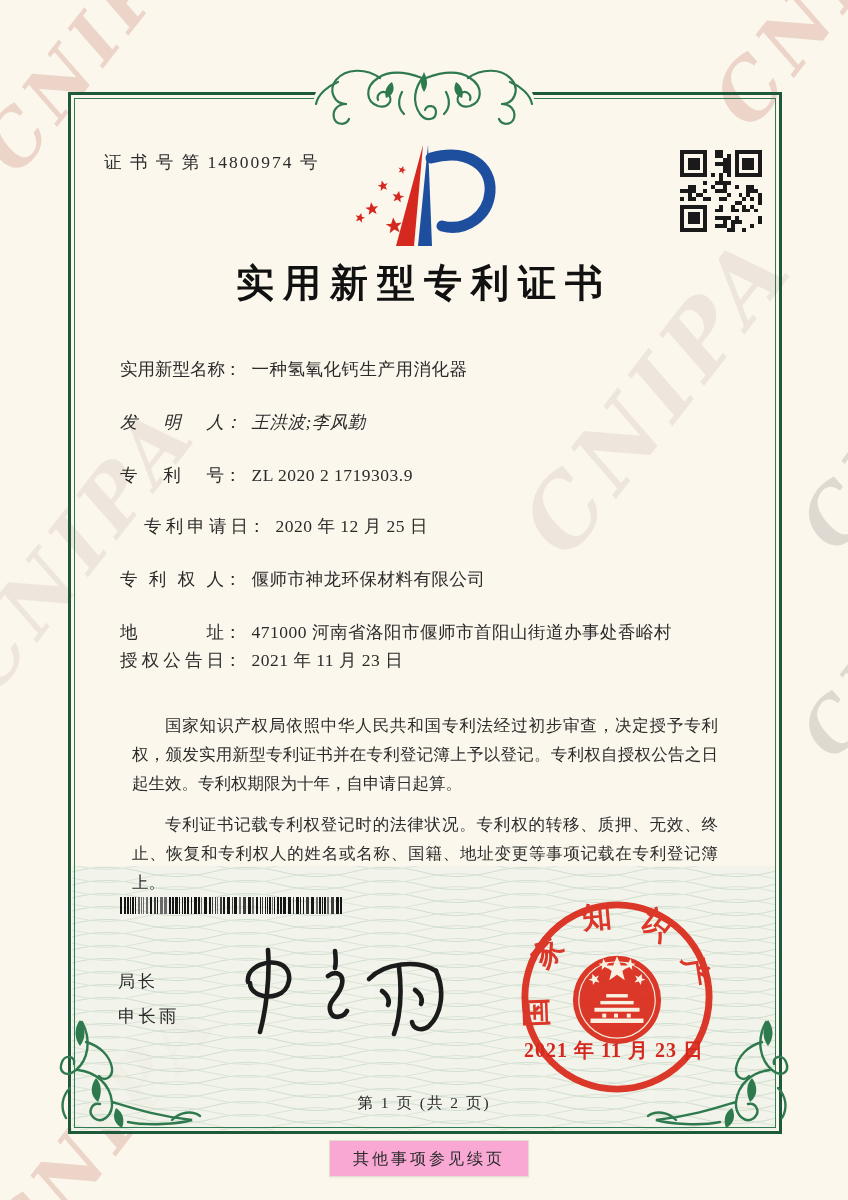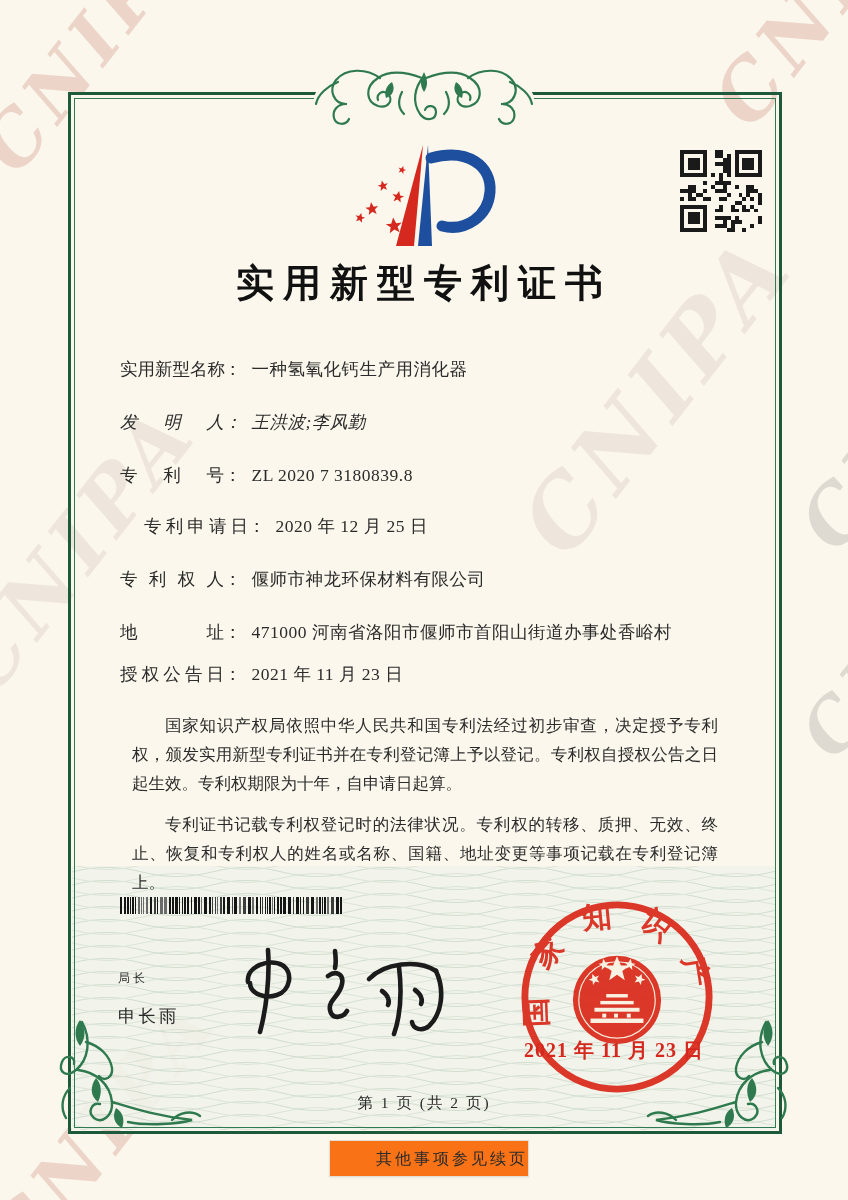--- a/index.html
+++ b/index.html
@@ -39,34 +39,34 @@
   .f-colon { display:inline-block; margin-right:10px; }
   .f-value { letter-spacing:.5px; }
   .grant-col2 { position:absolute; left:326px; top:0; white-space:nowrap; }
 
   .paras { left:120px; top:699px; width:610px; font-size:16.5px; line-height:29px; text-align:justify; }
   .paras p { text-indent:2em; margin:12px; }
 
   .barcode { left:120px; top:897px; width:224px; height:17px; overflow:hidden; white-space:nowrap; font-size:0; }
   .barcode i { display:inline-block; height:17px; }
 
-  .officer-title { left:118px; top:970px; font-size:12px; letter-spacing:3px; }
+  .officer-title { left:118px; top:970px; font-size:17px; letter-spacing:3px; }
   .officer-name  { left:118px; top:1004px; font-size:17.5px; letter-spacing:3px; }
 
   .signature { left:238px; top:938px; }
 
   .seal { left:519px; top:899px; z-index:4; }
   .seal-date { left:524px; top:1037px; z-index:5; font-size:20px; color:#d5281e; letter-spacing:1px;
                font-weight:bold; white-space:nowrap; }
 
   .page-num { left:0; top:1093px; width:848px; text-align:center; font-size:15.5px; letter-spacing:2px; }
 
-  .footer-note { left:329px; top:1140px; width:200px; height:37px; background:#f97316;
+  .footer-note { left:329px; top:1140px; width:200px; height:37px; background:#f9a8d4;
                  border:1px solid #e4ded0; box-shadow:0 1px 2px rgba(0,0,0,.06);
-                 text-align:right; line-height:36px; font-size:16px; letter-spacing:3px; z-index:4; }
+                 text-align:center; line-height:36px; font-size:16px; letter-spacing:3px; z-index:4; }
 </style>
 </head>
 <body>
 
 <div class="page">
 
   <div class="wm pink" style="left:-60px;  top:0px;    font-size:72px;">CNIPA</div>
   <div class="wm pink" style="left:668px;  top:-58px;  font-size:78px;">CNIPA</div>
   <div class="wm faint" style="left:470px;  top:340px;  font-size:92px;">CNIPA</div>
   <div class="wm gray" style="left:756px;  top:370px;  font-size:76px;">CNIPA</div>
@@ -138,20 +138,21 @@
       <path d="M18,76 C10,84 8,96 14,106"></path>
       <path d="M120,108 C128,100 140,98 148,104"></path>
     </g>
     <g fill="#2e7a4e">
       <path d="M28,8 C22,16 22,26 28,34 C34,26 34,16 28,8 Z"></path>
       <path d="M44,66 C38,74 38,84 46,90 C50,82 50,72 44,66 Z"></path>
       <path d="M64,96 C60,104 62,112 70,116 C73,108 71,100 64,96 Z"></path>
     </g>
   </svg>
 
+  <div class="content cert-no">证 书 号 第 14800974 号</div>
 
   <svg class="content logo" width="168" height="114" viewBox="0 0 168 114" xmlns="http://www.w3.org/2000/svg">
     <defs>
       <path id="st" d="M0,-10 L2.94,-3.09 L9.51,-3.09 L4.05,1.18 L5.88,8.09 L0,4 L-5.88,8.09 L-4.05,1.18 L-9.51,-3.09 L-2.94,-3.09 Z"></path>
     </defs>
     <path d="M95,18 C132,8 156,26 154,52 C152,76 130,92 106,86" fill="none" stroke="#1d4f9e" stroke-width="11" stroke-linecap="round"></path>
     <polygon points="87,5 60,106 78,106" fill="#d5281e"></polygon>
     <polygon points="92,5 82,106 96,106" fill="#1d4f9e"></polygon>
     <g fill="#d5281e">
       <use href="#st" transform="translate(66,30) scale(0.42) rotate(18)"></use>
@@ -359,32 +360,32 @@
 
   <div class="content doc-title">实用新型专利证书</div>
 
   <div class="content field-row" style="top:357px;">
     <span class="f-label">实用新型名称</span><span class="f-colon">：</span><span class="f-value">一种氢氧化钙生产用消化器</span>
   </div>
   <div class="content field-row" style="top:410px;font-style:italic;">
     <span class="f-label">发明人</span><span class="f-colon">：</span><span class="f-value">王洪波;李风勤</span>
   </div>
   <div class="content field-row" style="top:463px;">
-    <span class="f-label">专利号</span><span class="f-colon">：</span><span class="f-value">ZL 2020 7 3180839.8</span>
+    <span class="f-label">专利号</span><span class="f-colon">：</span><span class="f-value">ZL 2020 2 1719303.9</span>
   </div>
   <div class="content field-row" style="top:514px;margin-left:24px;">
     <span class="f-label">专利申请日</span><span class="f-colon">：</span><span class="f-value">2020 年 12 月 25 日</span>
   </div>
   <div class="content field-row" style="top:567px;">
     <span class="f-label">专利权人</span><span class="f-colon">：</span><span class="f-value">偃师市神龙环保材料有限公司</span>
   </div>
   <div class="content field-row" style="top:620px;">
     <span class="f-label">地址</span><span class="f-colon">：</span><span class="f-value">471000 河南省洛阳市偃师市首阳山街道办事处香峪村</span>
   </div>
-  <div class="content field-row" style="top:662px;">
+  <div class="content field-row" style="top:648px;">
     <span class="f-label">授权公告日</span><span class="f-colon">：</span><span class="f-value">2021 年 11 月 23 日</span>
   </div>
 
   <div class="content paras">
     <p>国家知识产权局依照中华人民共和国专利法经过初步审查，决定授予专利权，颁发实用新型专利证书并在专利登记簿上予以登记。专利权自授权公告之日起生效。专利权期限为十年，自申请日起算。</p>
     <p>专利证书记载专利权登记时的法律状况。专利权的转移、质押、无效、终止、恢复和专利权人的姓名或名称、国籍、地址变更等事项记载在专利登记簿上。</p>
   </div>
 
   <div class="content barcode" id="barcode"><i style="width: 2px; margin-right: 2px; background: rgb(21, 21, 21);"></i><i style="width: 2px; margin-right: 1px; background: rgb(21, 21, 21);"></i><i style="width: 2px; margin-right: 1px; background: rgb(21, 21, 21);"></i><i style="width: 1px; margin-right: 1px; background: rgb(21, 21, 21);"></i><i style="width: 2px; margin-right: 1px; background: rgb(21, 21, 21);"></i><i style="width: 1px; margin-right: 2px; background: rgb(21, 21, 21);"></i><i style="width: 2px; margin-right: 1px; background: rgb(106, 106, 106);"></i><i style="width: 1px; margin-right: 1px; background: rgb(106, 106, 106);"></i><i style="width: 1px; margin-right: 2px; background: rgb(106, 106, 106);"></i><i style="width: 2px; margin-right: 2px; background: rgb(106, 106, 106);"></i><i style="width: 2px; margin-right: 2px; background: rgb(21, 21, 21);"></i><i style="width: 2px; margin-right: 1px; background: rgb(60, 60, 60);"></i><i style="width: 1px; margin-right: 2px; background: rgb(21, 21, 21);"></i><i style="width: 3px; margin-right: 1px; background: rgb(106, 106, 106);"></i><i style="width: 3px; margin-right: 2px; background: rgb(106, 106, 106);"></i><i style="width: 2px; margin-right: 1px; background: rgb(21, 21, 21);"></i><i style="width: 2px; margin-right: 1px; background: rgb(21, 21, 21);"></i><i style="width: 3px; margin-right: 1px; background: rgb(21, 21, 21);"></i><i style="width: 1px; margin-right: 2px; background: rgb(21, 21, 21);"></i><i style="width: 1px; margin-right: 1px; background: rgb(21, 21, 21);"></i><i style="width: 2px; margin-right: 1px; background: rgb(21, 21, 21);"></i><i style="width: 2px; margin-right: 2px; background: rgb(21, 21, 21);"></i><i style="width: 1px; margin-right: 2px; background: rgb(21, 21, 21);"></i><i style="width: 3px; margin-right: 1px; background: rgb(21, 21, 21);"></i><i style="width: 2px; margin-right: 1px; background: rgb(21, 21, 21);"></i><i style="width: 1px; margin-right: 2px; background: rgb(106, 106, 106);"></i><i style="width: 3px; margin-right: 2px; background: rgb(21, 21, 21);"></i><i style="width: 2px; margin-right: 1px; background: rgb(21, 21, 21);"></i><i style="width: 1px; margin-right: 2px; background: rgb(60, 60, 60);"></i><i style="width: 1px; margin-right: 1px; background: rgb(60, 60, 60);"></i><i style="width: 1px; margin-right: 2px; background: rgb(106, 106, 106);"></i><i style="width: 2px; margin-right: 1px; background: rgb(60, 60, 60);"></i><i style="width: 2px; margin-right: 2px; background: rgb(21, 21, 21);"></i><i style="width: 3px; margin-right: 2px; background: rgb(21, 21, 21);"></i><i style="width: 1px; margin-right: 1px; background: rgb(60, 60, 60);"></i><i style="width: 3px; margin-right: 2px; background: rgb(21, 21, 21);"></i><i style="width: 2px; margin-right: 2px; background: rgb(106, 106, 106);"></i><i style="width: 3px; margin-right: 2px; background: rgb(60, 60, 60);"></i><i style="width: 3px; margin-right: 1px; background: rgb(21, 21, 21);"></i><i style="width: 2px; margin-right: 2px; background: rgb(106, 106, 106);"></i><i style="width: 2px; margin-right: 2px; background: rgb(21, 21, 21);"></i><i style="width: 1px; margin-right: 1px; background: rgb(21, 21, 21);"></i><i style="width: 1px; margin-right: 2px; background: rgb(60, 60, 60);"></i><i style="width: 1px; margin-right: 1px; background: rgb(21, 21, 21);"></i><i style="width: 1px; margin-right: 1px; background: rgb(21, 21, 21);"></i><i style="width: 2px; margin-right: 1px; background: rgb(21, 21, 21);"></i><i style="width: 1px; margin-right: 1px; background: rgb(106, 106, 106);"></i><i style="width: 1px; margin-right: 2px; background: rgb(21, 21, 21);"></i><i style="width: 2px; margin-right: 1px; background: rgb(21, 21, 21);"></i><i style="width: 2px; margin-right: 1px; background: rgb(21, 21, 21);"></i><i style="width: 3px; margin-right: 2px; background: rgb(21, 21, 21);"></i><i style="width: 3px; margin-right: 2px; background: rgb(21, 21, 21);"></i><i style="width: 1px; margin-right: 2px; background: rgb(60, 60, 60);"></i><i style="width: 3px; margin-right: 1px; background: rgb(21, 21, 21);"></i><i style="width: 1px; margin-right: 2px; background: rgb(21, 21, 21);"></i><i style="width: 1px; margin-right: 2px; background: rgb(21, 21, 21);"></i><i style="width: 3px; margin-right: 2px; background: rgb(60, 60, 60);"></i><i style="width: 3px; margin-right: 2px; background: rgb(21, 21, 21);"></i><i style="width: 2px; margin-right: 1px; background: rgb(106, 106, 106);"></i><i style="width: 2px; margin-right: 1px; background: rgb(21, 21, 21);"></i><i style="width: 1px; margin-right: 1px; background: rgb(21, 21, 21);"></i><i style="width: 2px; margin-right: 1px; background: rgb(21, 21, 21);"></i><i style="width: 2px; margin-right: 2px; background: rgb(106, 106, 106);"></i><i style="width: 3px; margin-right: 2px; background: rgb(60, 60, 60);"></i><i style="width: 3px; margin-right: 1px; background: rgb(21, 21, 21);"></i><i style="width: 2px; margin-right: 2px; background: rgb(21, 21, 21);"></i></div>
 

